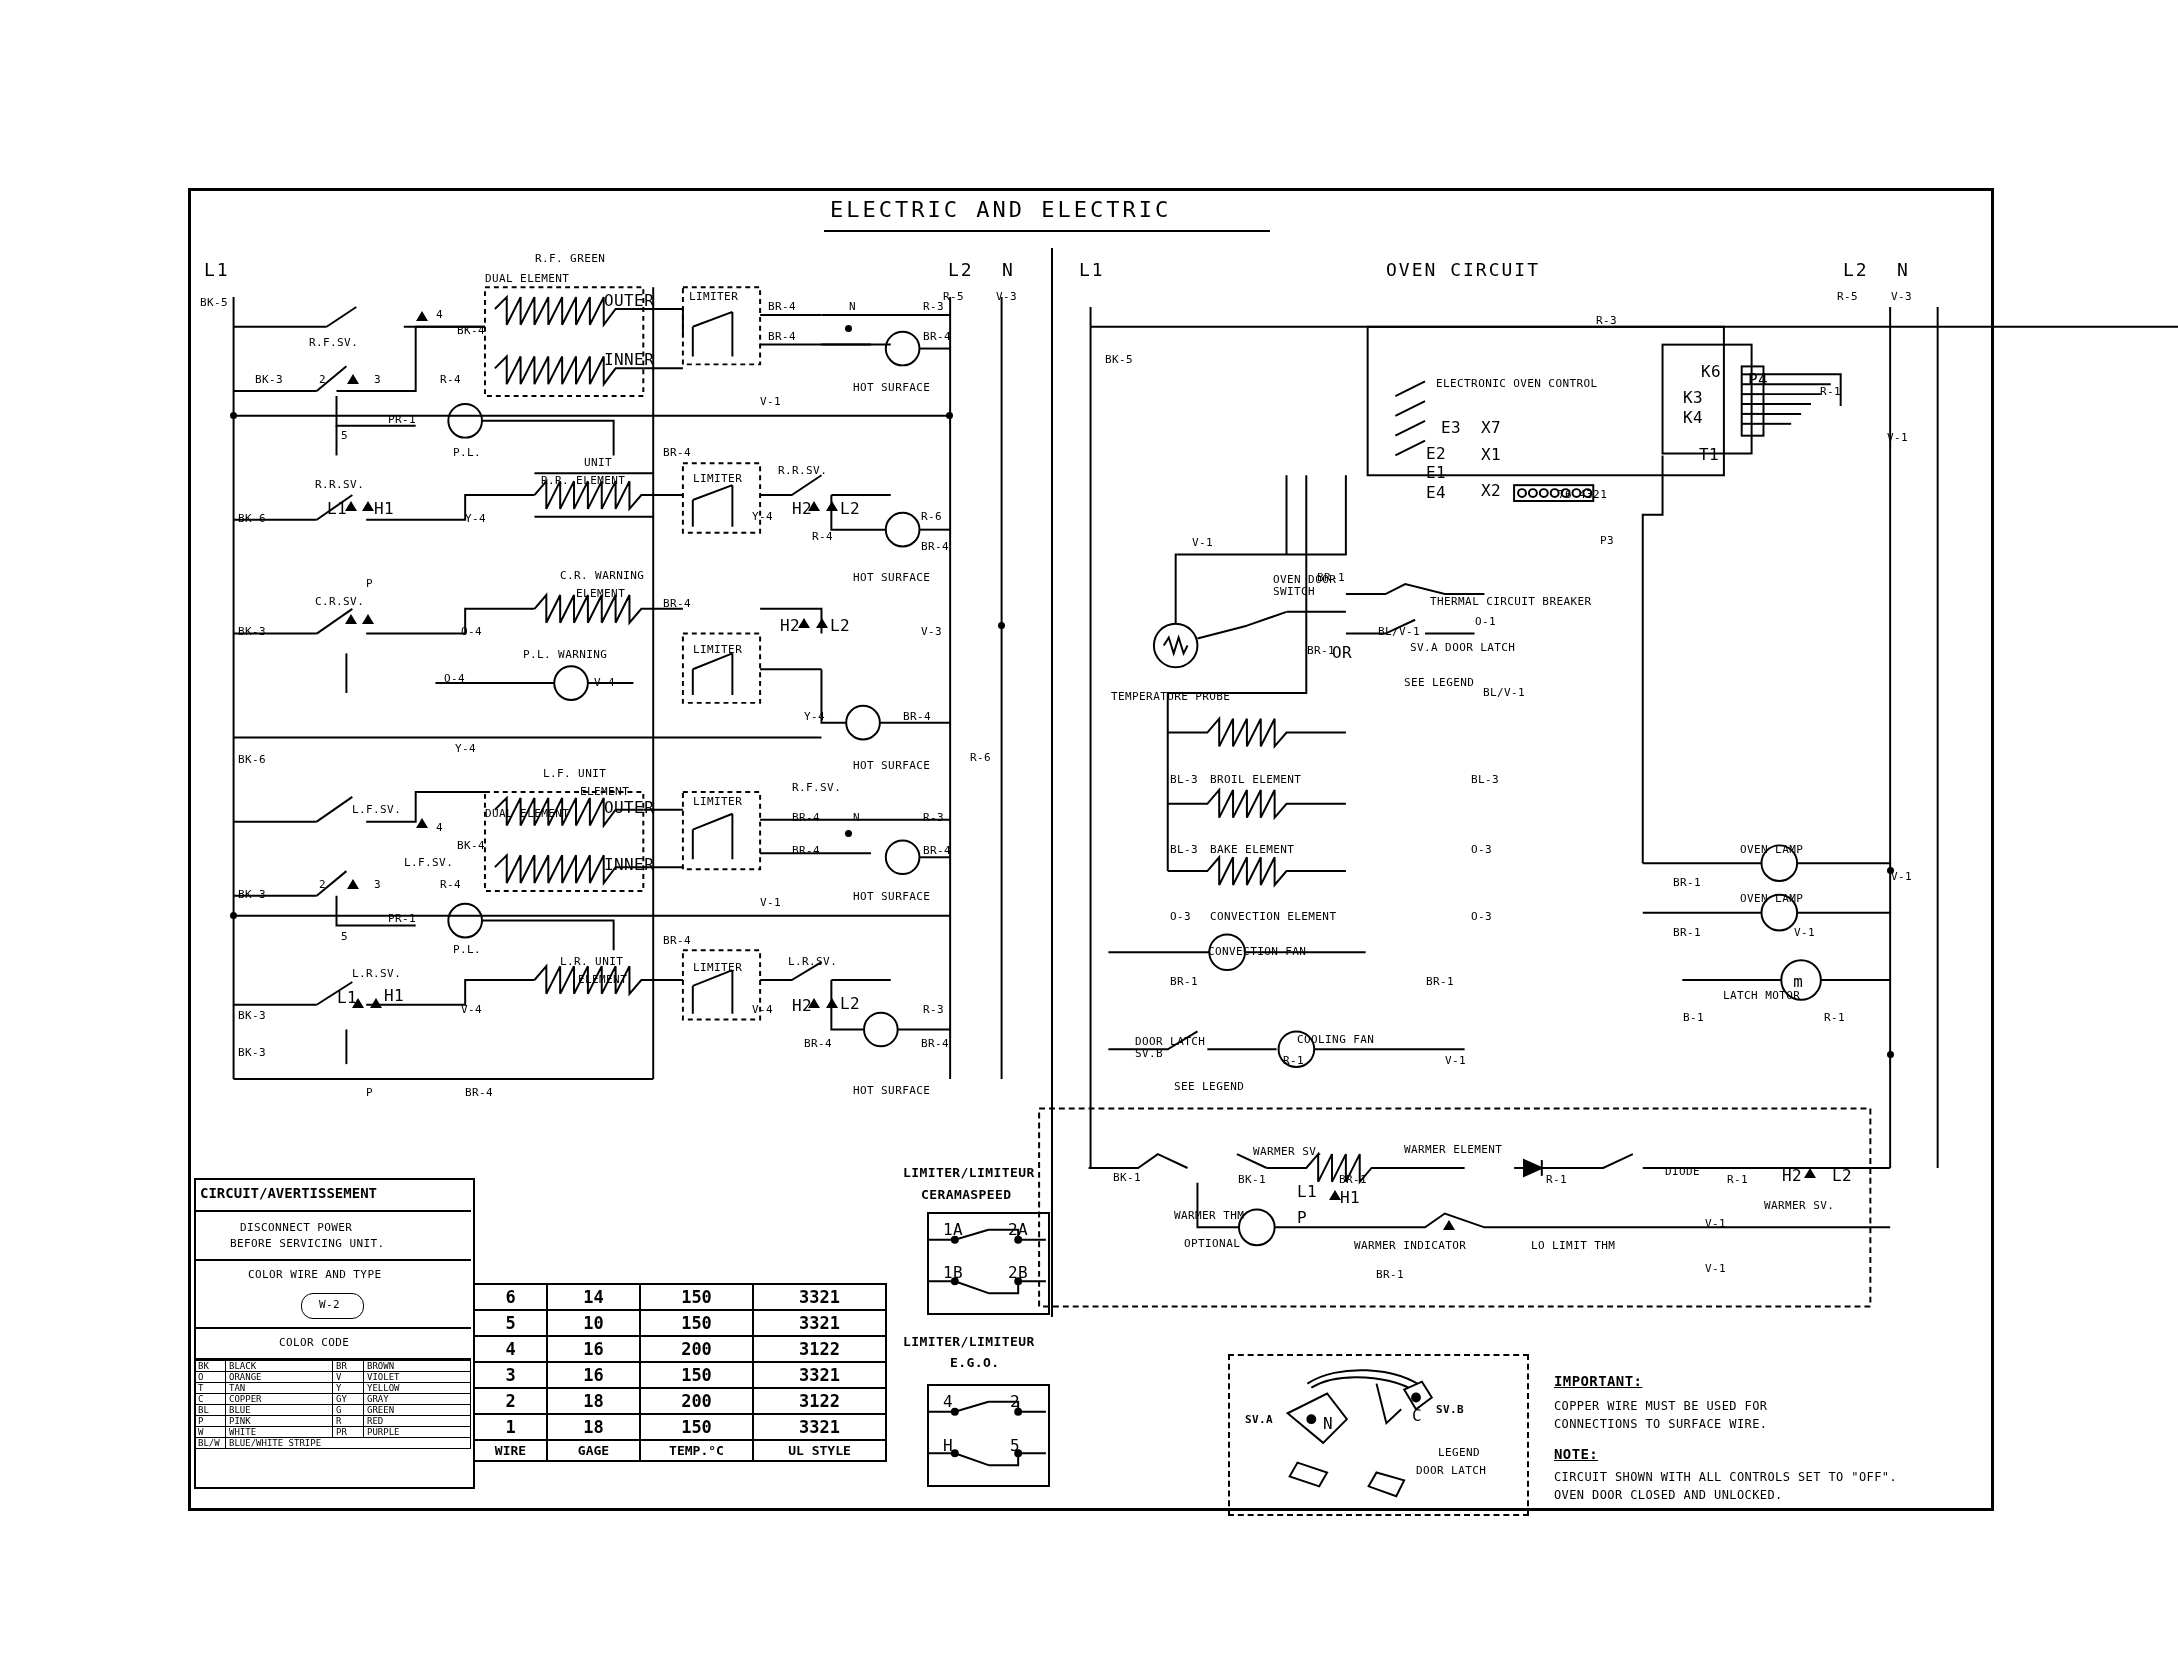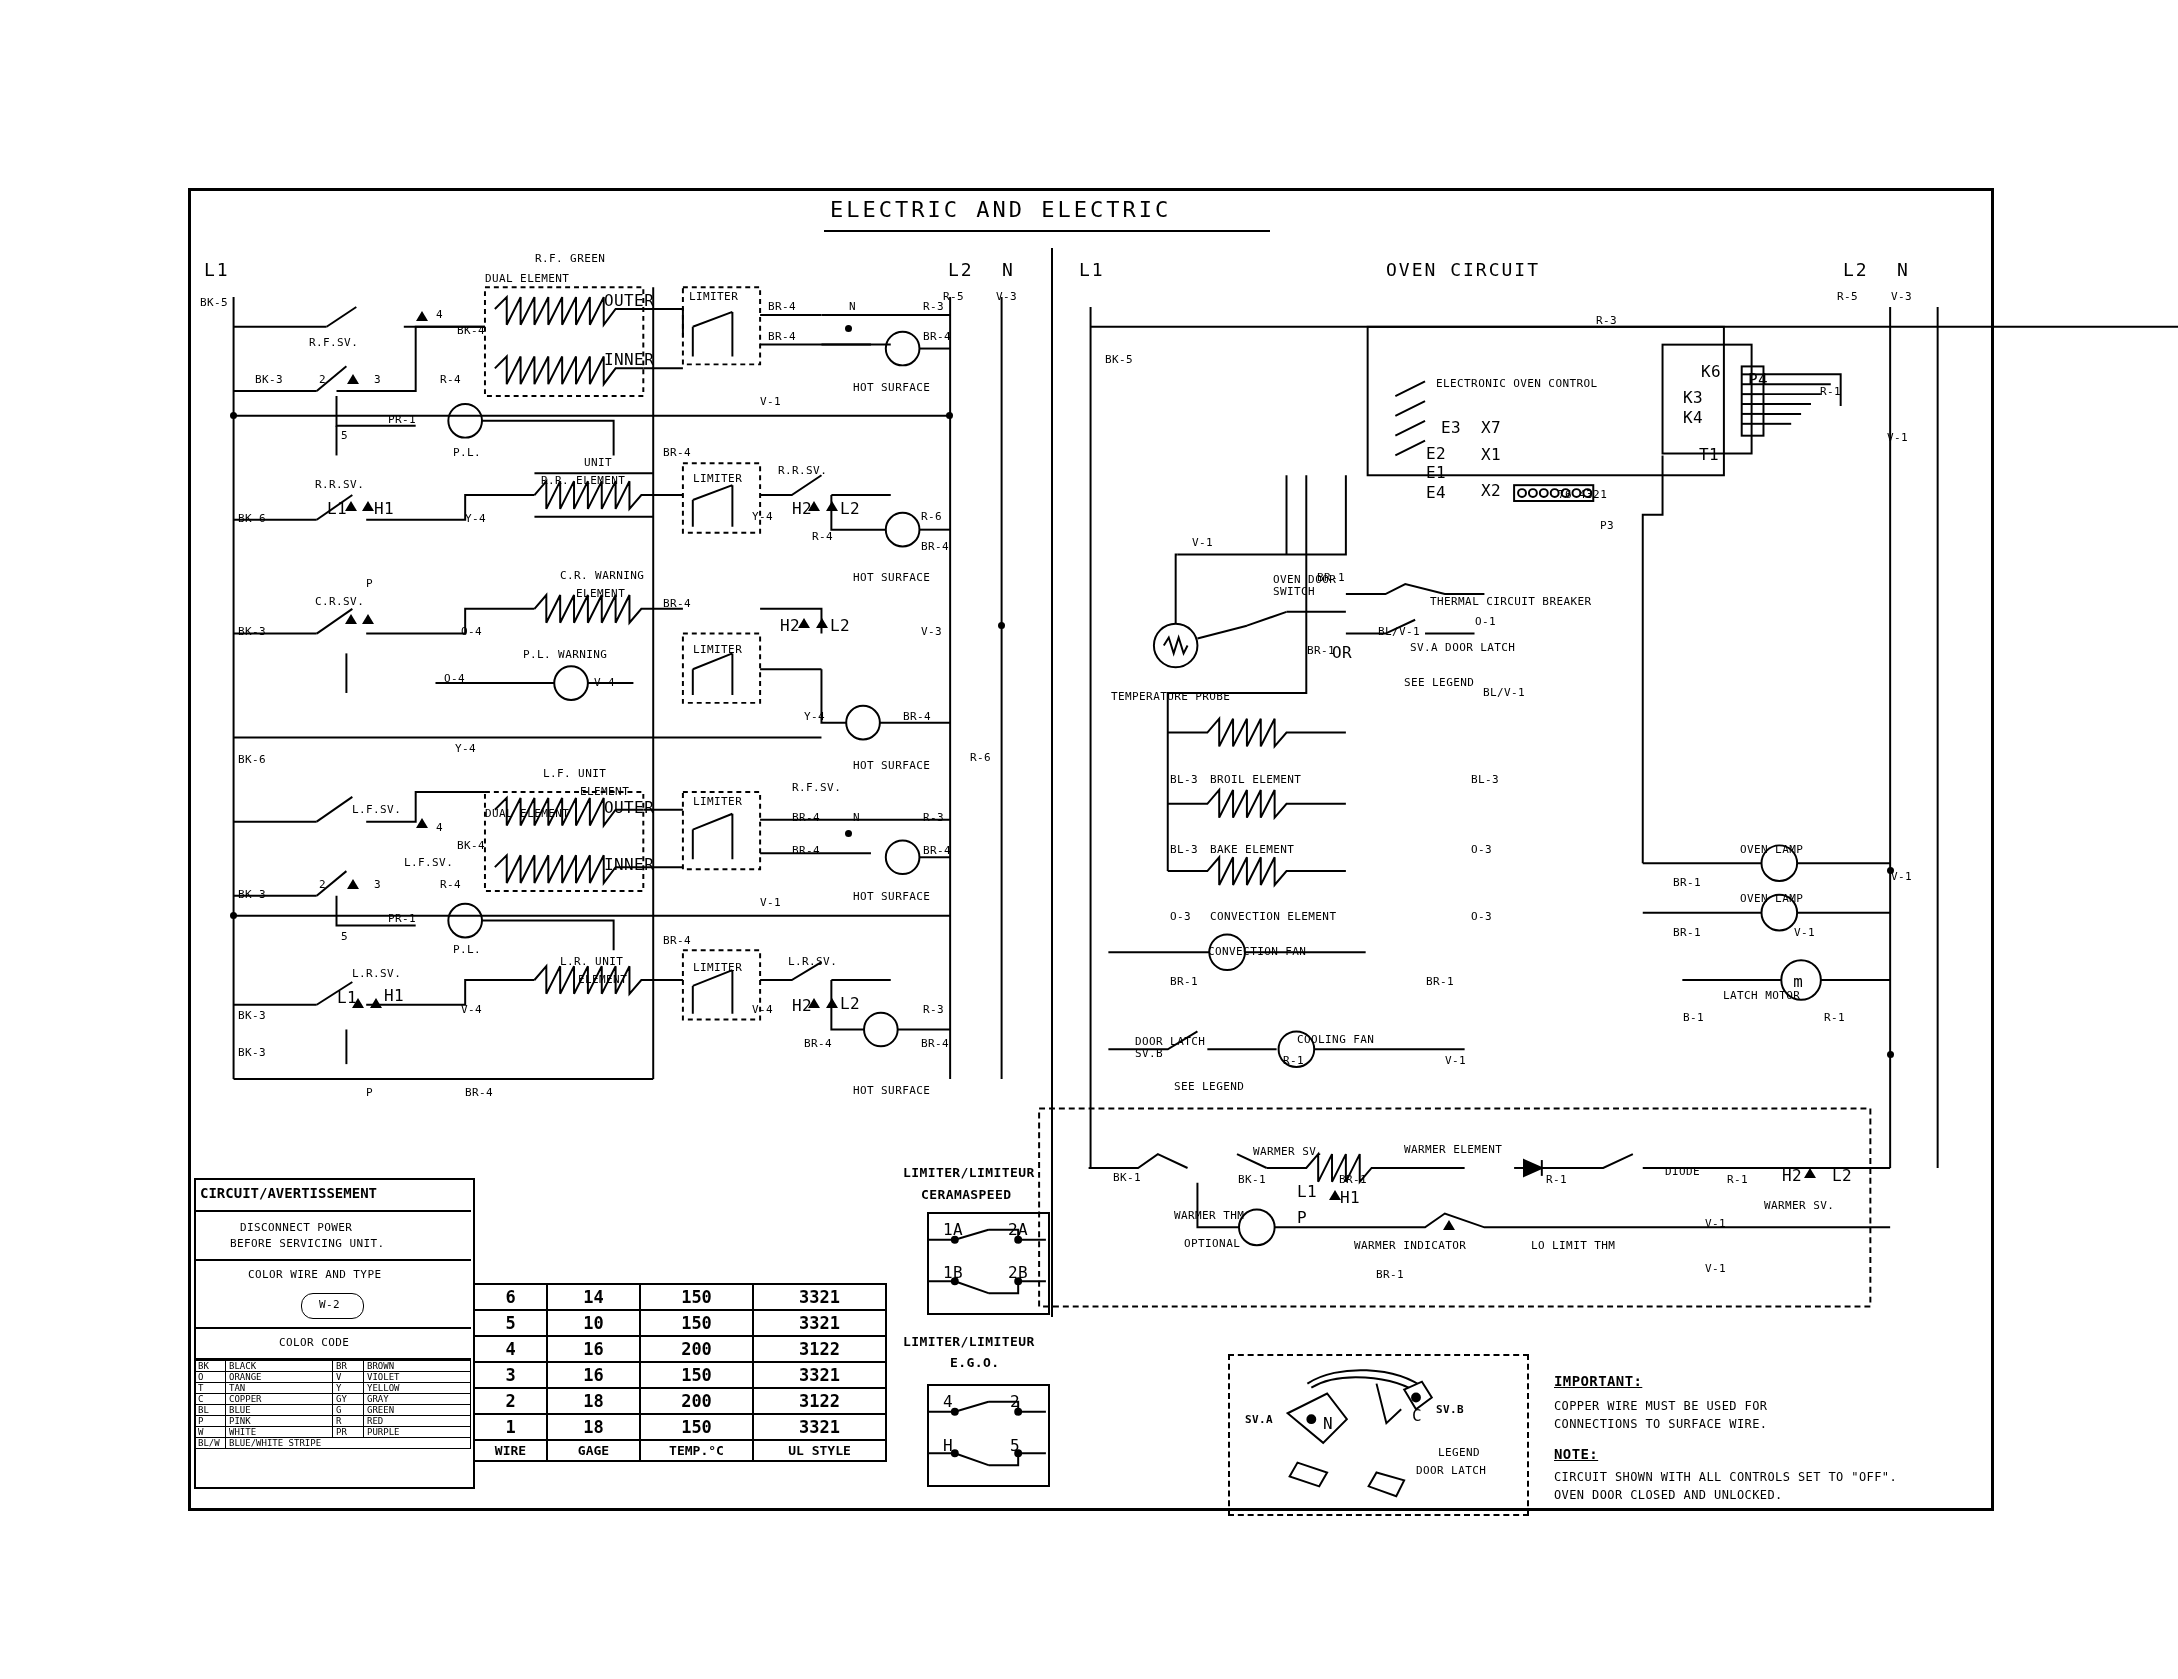--- a/index.html
+++ b/index.html
@@ -420,21 +420,21 @@
   <div class="t t10" style="left:1426px;top:446px;">E2</div>
   <div class="t t10" style="left:1426px;top:465px;">E1</div>
   <div class="t t10" style="left:1426px;top:485px;">E4</div>
   <div class="t t10" style="left:1481px;top:420px;">X7</div>
   <div class="t t10" style="left:1481px;top:447px;">X1</div>
   <div class="t t10" style="left:1481px;top:483px;">X2</div>
   <div class="t t10" style="left:1699px;top:447px;">T1</div>
   <div class="t t11" style="left:1820px;top:386px;">R-1</div>
   <div class="t t11" style="left:1887px;top:432px;">V-1</div>
   <div class="t t11" style="left:1558px;top:489px;">76 4321</div>
-  <div class="t t11" style="left:1600px;top:520px;">P3</div>
+  <div class="t t11" style="left:1600px;top:535px;">P3</div>
   <div class="t t11" style="left:1192px;top:537px;">V-1</div>
   <div class="t t11" style="left:1317px;top:572px;">BR-1</div>
   <div class="t t11" style="left:1273px;top:574px;width:79px;white-space:normal;">OVEN DOOR SWITCH</div>
   <div class="t t11" style="left:1430px;top:596px;">THERMAL CIRCUIT BREAKER</div>
   <div class="t t11" style="left:1475px;top:616px;">O-1</div>
   <div class="t t11" style="left:1378px;top:626px;">BL/V-1</div>
   <div class="t t10" style="left:1332px;top:645px;">OR</div>
   <div class="t t11" style="left:1307px;top:645px;">BR-1</div>
   <div class="t t11" style="left:1410px;top:642px;">SV.A DOOR LATCH</div>
   <div class="t t11" style="left:1404px;top:677px;">SEE LEGEND</div>

